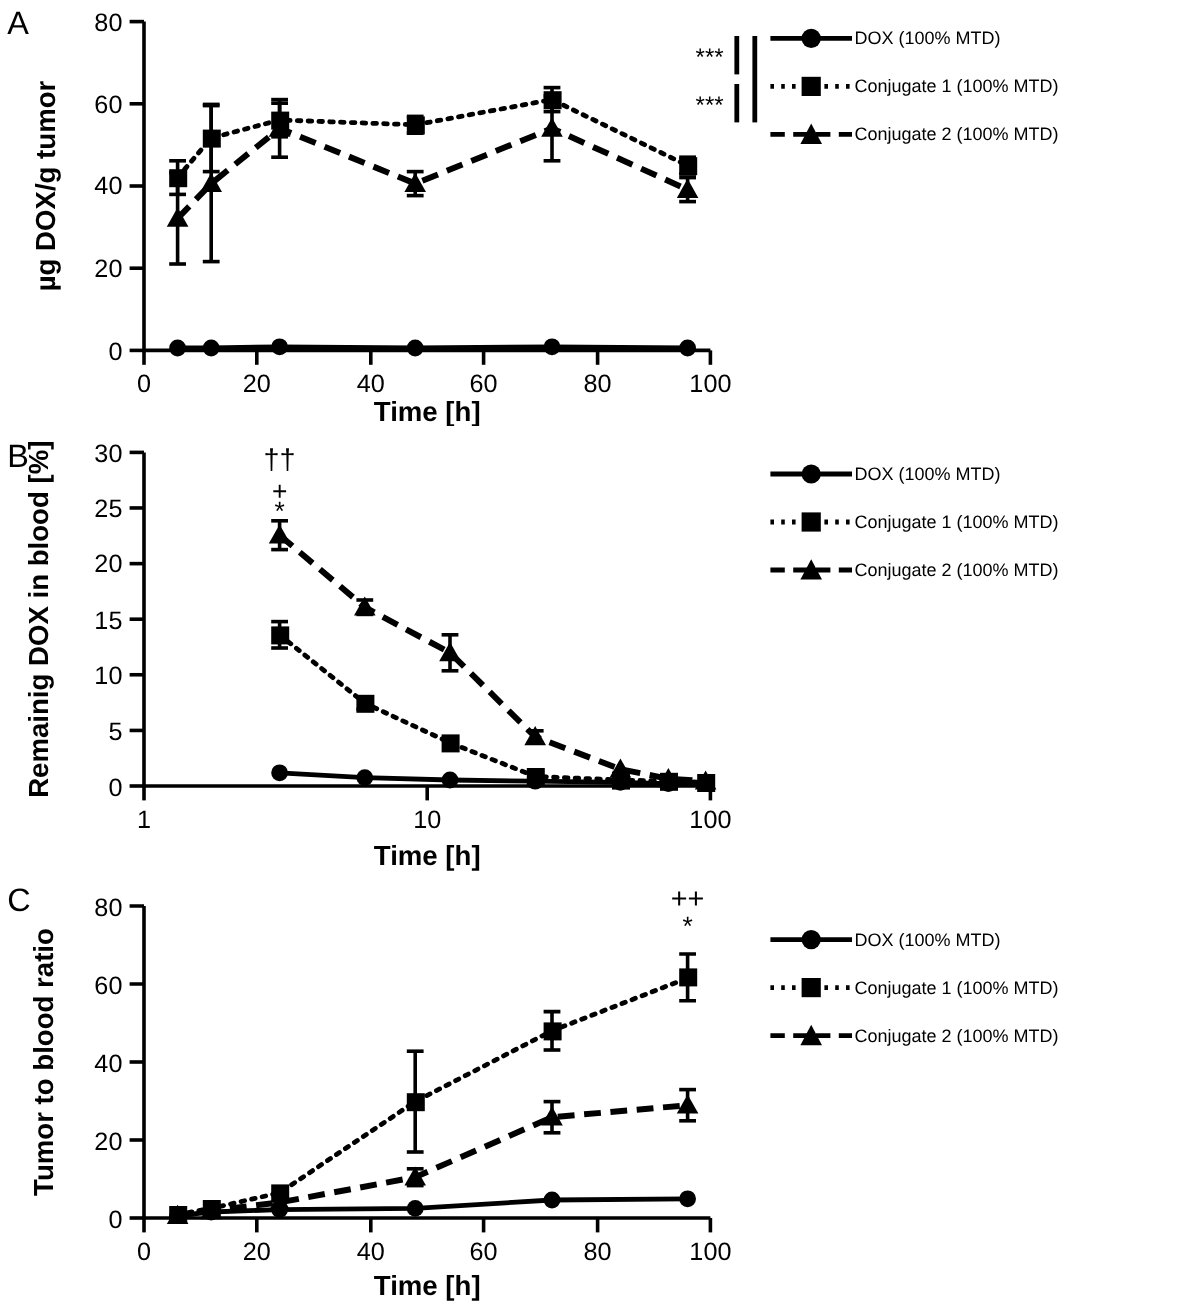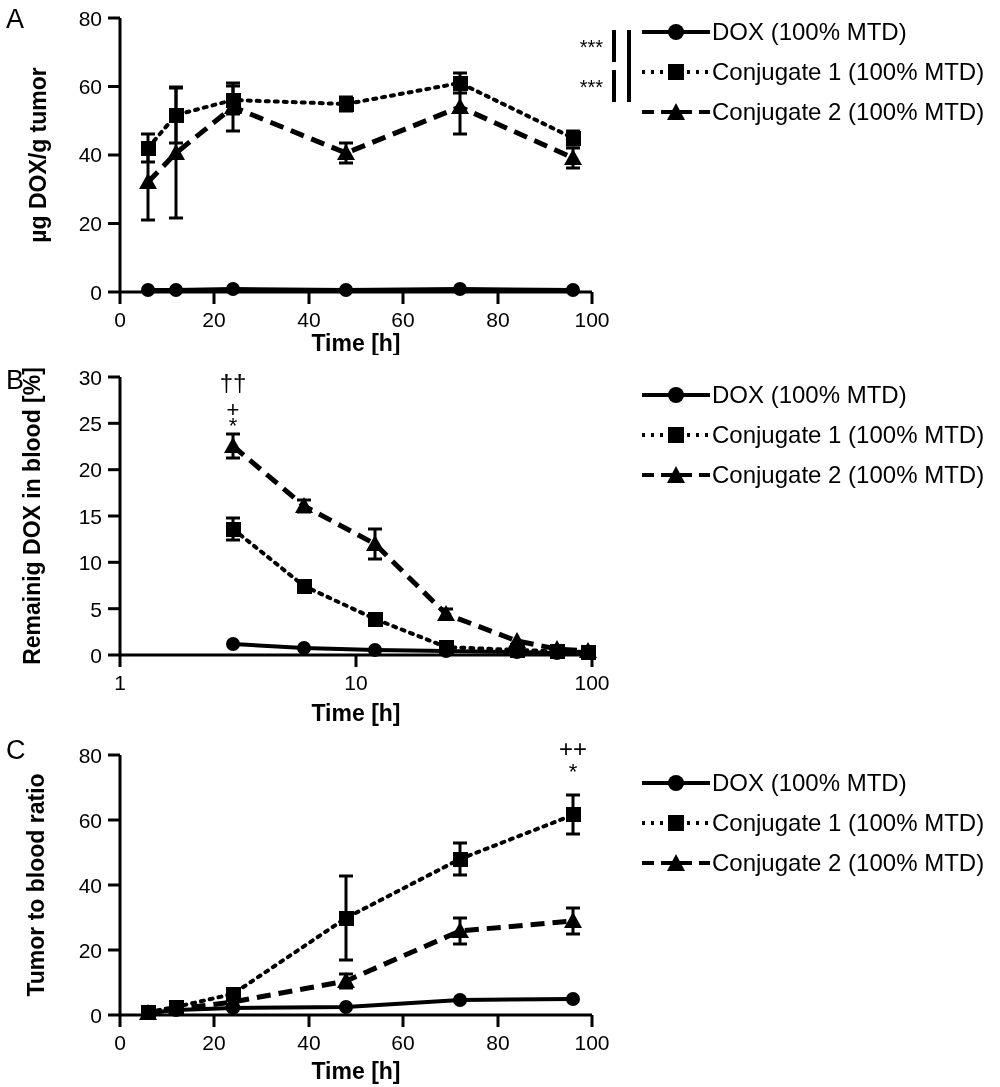--- a/index.html
+++ b/index.html
@@ -15,21 +15,21 @@
 
   .panel-letter{
     position:absolute;font-size:27px;line-height:27px;
     font-family:"Liberation Sans", sans-serif;
   }
   .plot-svg{position:absolute;left:0;top:0;}
 
   .legend{position:absolute;}
   .legend-row{display:flex;align-items:center;height:40px;}
   .legend-mark{width:72px;height:20px;position:relative;flex:0 0 72px;}
-  .legend-label{font-size:24px;white-space:nowrap;text-align:center;}
+  .legend-label{font-size:15px;white-space:nowrap;text-align:center;}
 </style>
 </head>
 <body>
 
 <div class="panel" id="panelA">
   <div class="panel-letter" style="left:6px;top:6px;">A</div>
   <svg class="plot-svg" width="640" height="355" viewBox="0 0 640 355">
 
     <line x1="120" y1="18" x2="120" y2="292" stroke="#000" stroke-width="3"></line>
 

